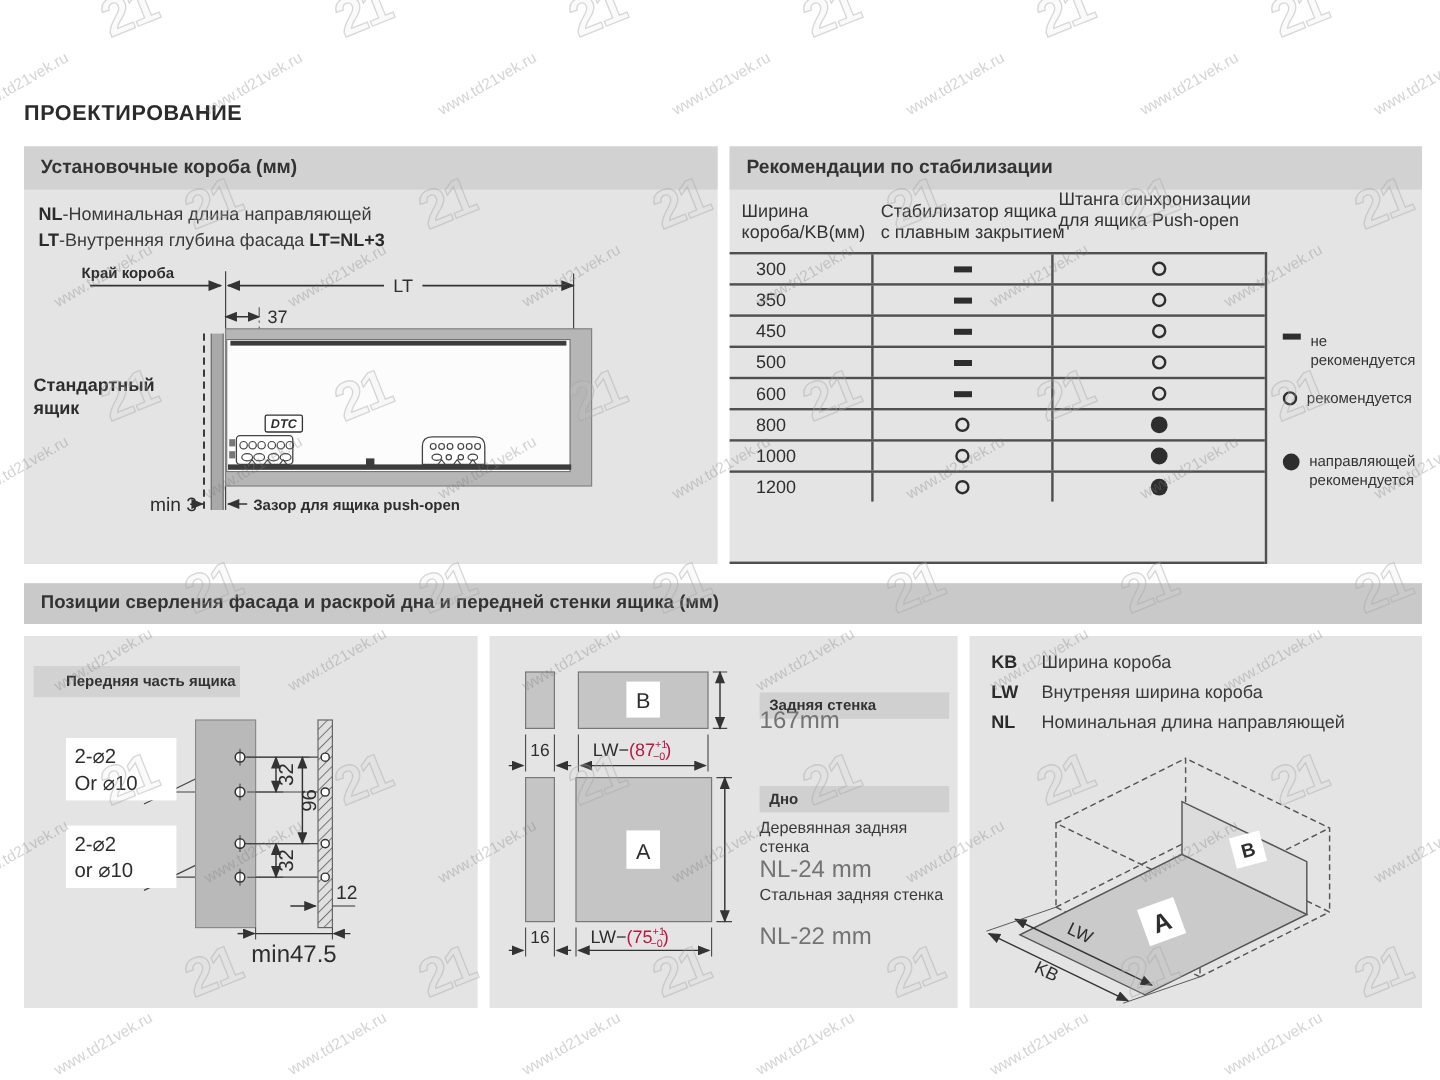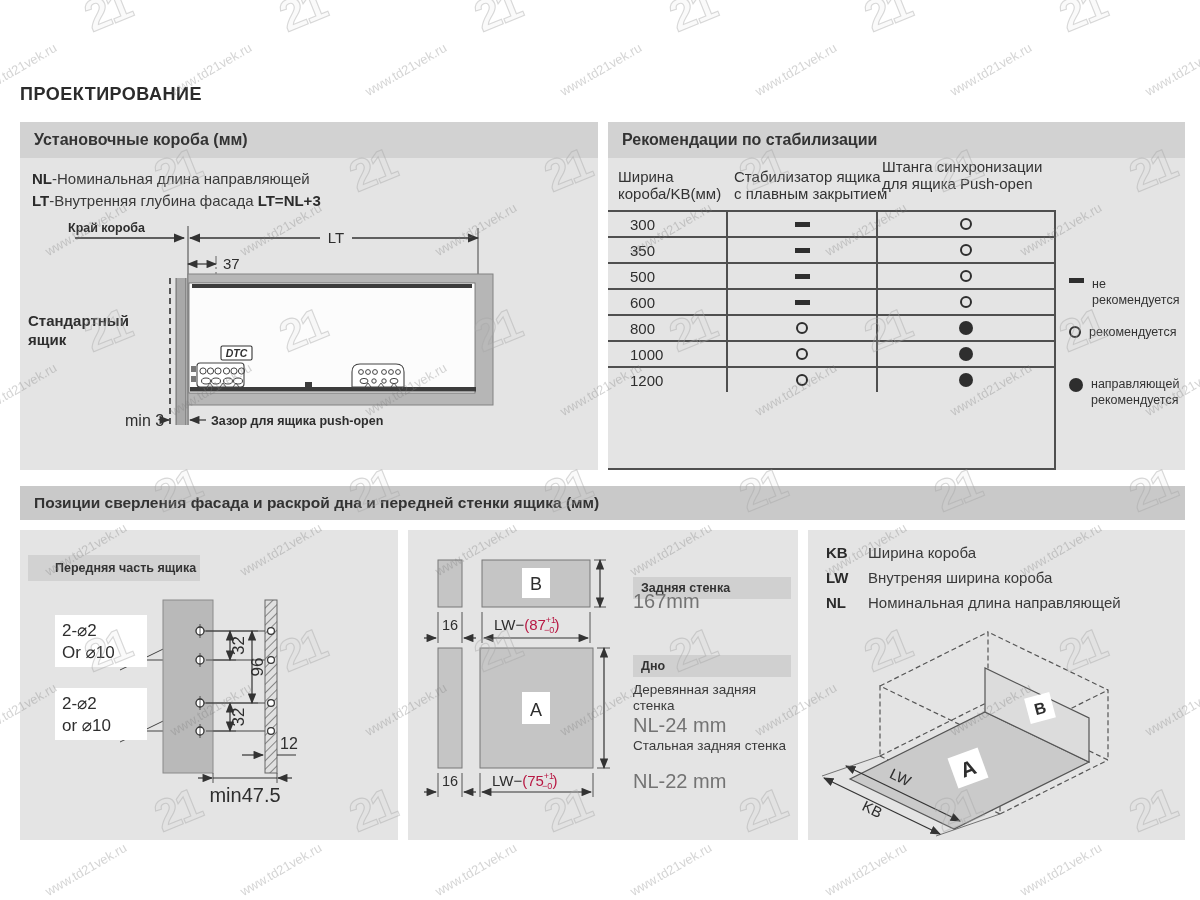--- a/index.html
+++ b/index.html
@@ -181,20 +181,29 @@
           <div class="cell c1">300</div>
           <div class="cell c2">
             <span class="sym dash"></span>
           </div>
           <div class="cell c3">
             <span class="sym circle"></span>
           </div>
         </div>
         <div class="srow">
           <div class="cell c1">350</div>
+          <div class="cell c2">
+            <span class="sym dash"></span>
+          </div>
+          <div class="cell c3">
+            <span class="sym circle"></span>
+          </div>
+        </div>
+        <div class="srow">
+          <div class="cell c1">450</div>
           <div class="cell c2">
             <span class="sym dash"></span>
           </div>
           <div class="cell c3">
             <span class="sym circle"></span>
           </div>
         </div>
         <div class="srow">
           <div class="cell c1">500</div>
           <div class="cell c2">

